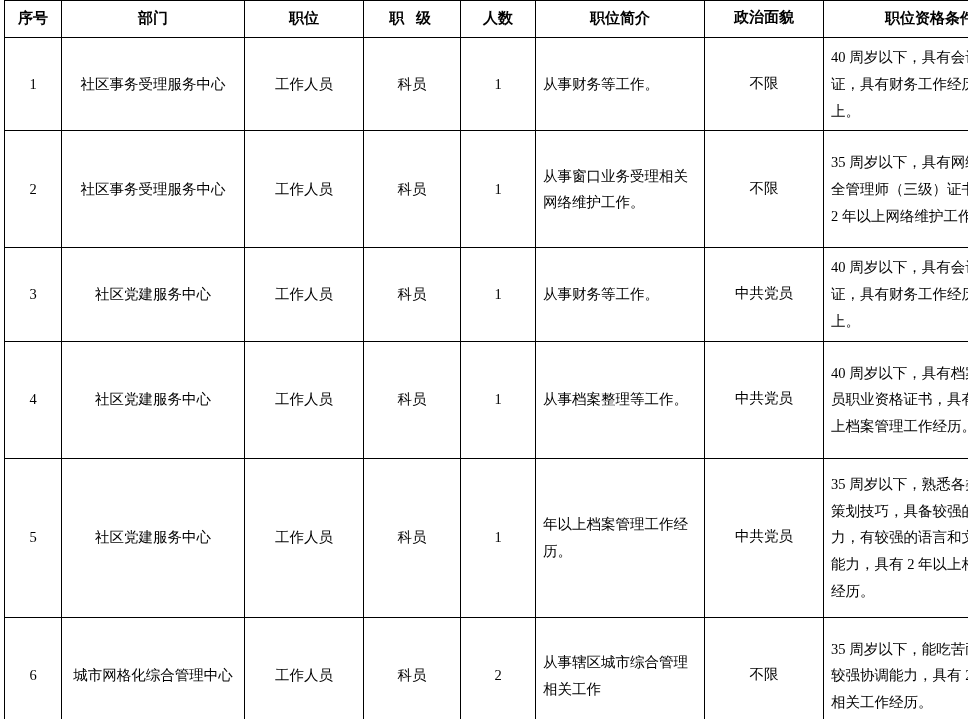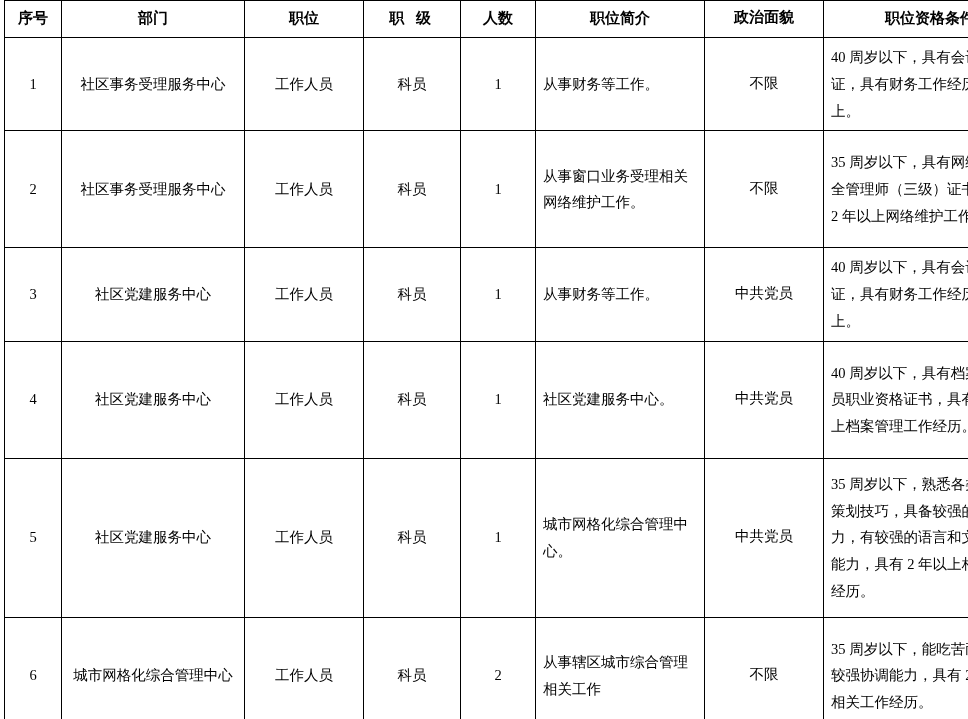--- a/index.html
+++ b/index.html
@@ -112,31 +112,31 @@
         <td class="c-desc">从事财务等工作。</td>
         <td class="c-pol">中共党员</td>
         <td class="c-req">40 周岁以下，具有会计上岗证，具有财务工作经历 2 年以上。</td>
       </tr>
       <tr class="r4">
         <td class="c-idx">4</td>
         <td class="c-dept">社区党建服务中心</td>
         <td class="c-pos">工作人员</td>
         <td class="c-lvl">科员</td>
         <td class="c-num">1</td>
-        <td class="c-desc">社区党建服务中心。</td>
+        <td class="c-desc">从事档案整理等工作。</td>
         <td class="c-pol">中共党员</td>
         <td class="c-req">40 周岁以下，具有档案业务人员职业资格证书，具有 2 年以上档案管理工作经历。</td>
       </tr>
       <tr class="r5">
         <td class="c-idx">5</td>
         <td class="c-dept">社区党建服务中心</td>
         <td class="c-pos">工作人员</td>
         <td class="c-lvl">科员</td>
         <td class="c-num">1</td>
-        <td class="c-desc">城市网格化综合管理中心。</td>
+        <td class="c-desc">年以上档案管理工作经历。</td>
         <td class="c-pol">中共党员</td>
         <td class="c-req">35 周岁以下，熟悉各类型活动策划技巧，具备较强的执行力，有较强的语言和文字表达能力，具有 2 年以上相关工作经历。</td>
       </tr>
       <tr class="r6">
         <td class="c-idx">6</td>
         <td class="c-dept">城市网格化综合管理中心</td>
         <td class="c-pos">工作人员</td>
         <td class="c-lvl">科员</td>
         <td class="c-num">2</td>
         <td class="c-desc">从事辖区城市综合管理相关工作</td>

